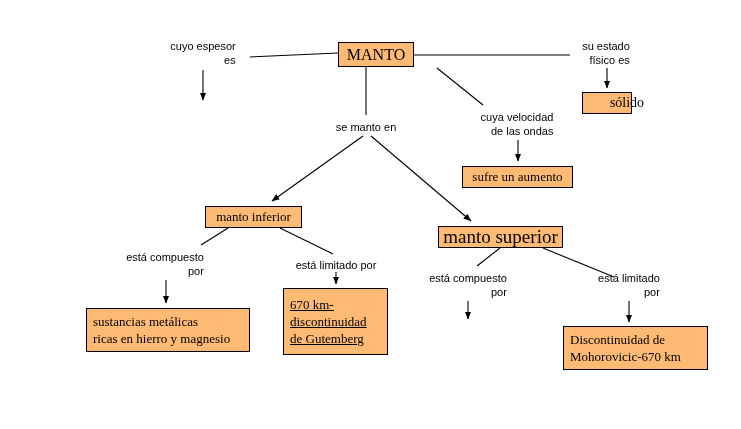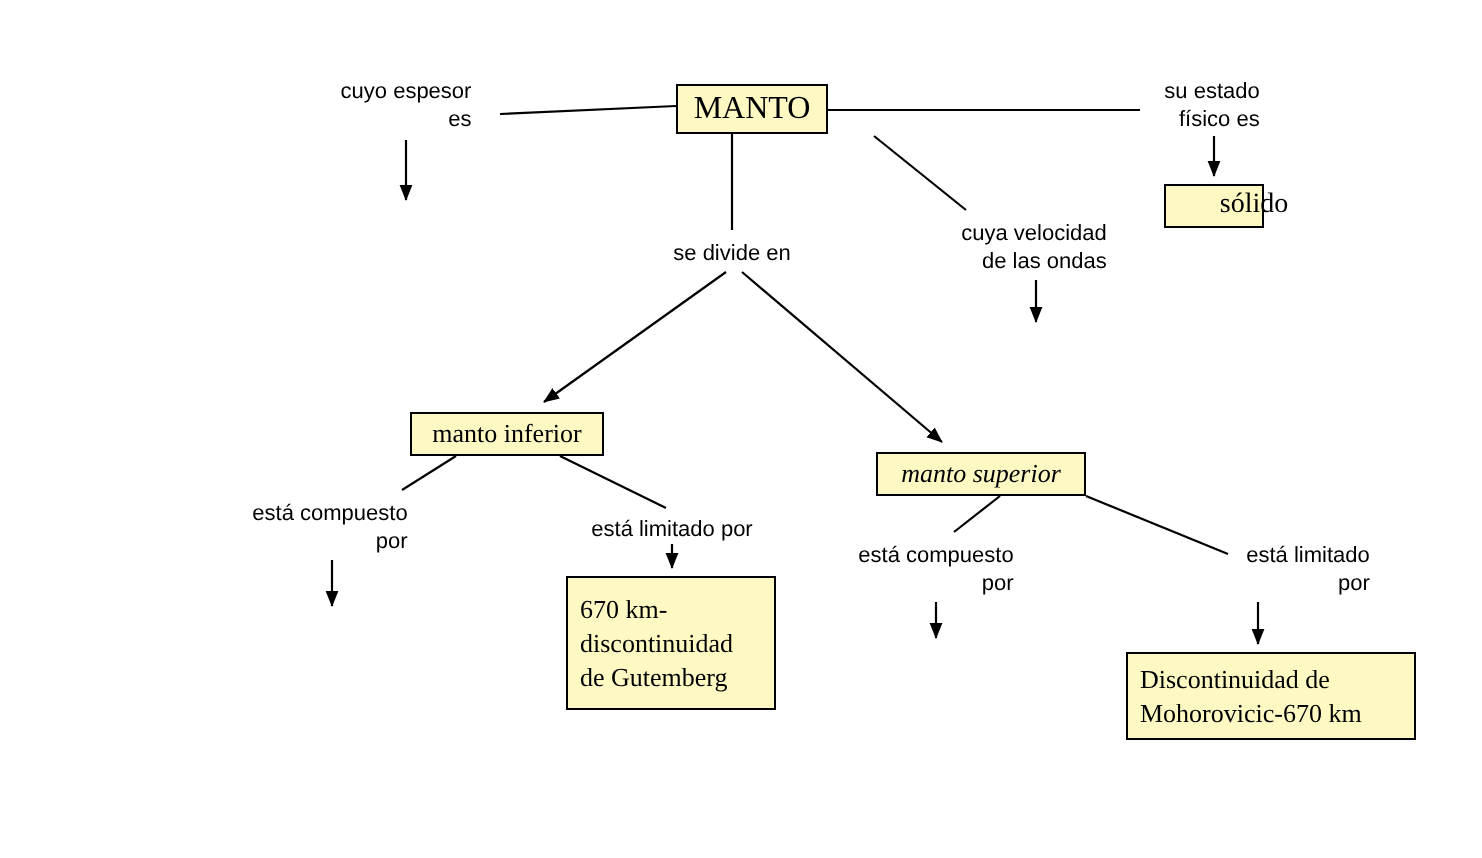--- a/index.html
+++ b/index.html
@@ -22,21 +22,21 @@
     left: 0;
     top: 0;
     width: 741px;
     height: 429px;
     pointer-events: none;
   }
   .node {
     position: absolute;
     box-sizing: border-box;
     border: 1px solid #000000;
-    background: #fef9c3;
+    background: #fdba74;
     font-family: "Liberation Serif", serif;
     color: #000000;
     line-height: 1.32;
     white-space: pre-line;
   }
   .node.center {
     display: flex;
     align-items: center;
     justify-content: center;
     text-align: center;
@@ -104,49 +104,52 @@
     <line x1="543" y1="248" x2="614" y2="277" stroke="#000000" stroke-width="1.1"></line>
 
     <line x1="629" y1="301" x2="629" y2="322" stroke="#000000" stroke-width="1.1" marker-end="url(#arrowhead)"></line>
   </svg>
 
   <div class="node center" style="left:338px; top:42px; width:76px; height:25px; font-size:16px;">MANTO</div>
 
 
   <div class="node center" style="left:582px; top:92px; width:50px; height:22px; font-size:14px;padding-left:40px;">sólido</div>
 
+  <div class="node center" style="left:462px; top:166px; width:111px; height:22px; font-size:13px;">sufre un aumento</div>
 
   <div class="node center" style="left:205px; top:206px; width:97px; height:22px; font-size:13px;">manto inferior</div>
 
-  <div class="node center" style="left:438px; top:226px; width:105px; height:22px; font-size:13px;font-style:italic;">manto superior</div>
+  <div class="node center" style="left:438px; top:226px; width:125px; height:22px; font-size:19px;">manto superior</div>
 
+  <div class="node left" style="left:86px; top:308px; width:164px; height:44px; font-size:13px;">sustancias metálicas
+ricas en hierro y magnesio</div>
 
-  <div class="node left" style="left:283px; top:288px; width:105px; height:67px; font-size:13px;">670 km-
+  <div class="node left" style="left:283px; top:288px; width:105px; height:67px; font-size:13px;text-decoration:underline;">670 km-
 discontinuidad
 de Gutemberg</div>
 
 
   <div class="node left" style="left:563px; top:326px; width:145px; height:44px; font-size:13px;">Discontinuidad de
 Mohorovicic-670 km</div>
 
   <div class="label" style="left:203px; top:39px;">cuyo espesor
 es</div>
 
   <div class="label" style="left:606px; top:39px;">su estado
 físico es</div>
 
   <div class="label" style="left:517px; top:110px;">cuya velocidad
 de las ondas</div>
 
-  <div class="label" style="left:366px; top:120px;">se divide en</div>
+  <div class="label" style="left:366px; top:120px;">se manto en</div>
 
   <div class="label" style="left:165px; top:250px;">está compuesto
 por</div>
 
   <div class="label" style="left:336px; top:258px;">está limitado por</div>
 
   <div class="label" style="left:468px; top:271px;">está compuesto
 por</div>
 
-  <div class="label" style="left:654px; top:271px;">está limitado
+  <div class="label" style="left:629px; top:271px;">está limitado
 por</div>
 
 </div>
 
 </body></html>

